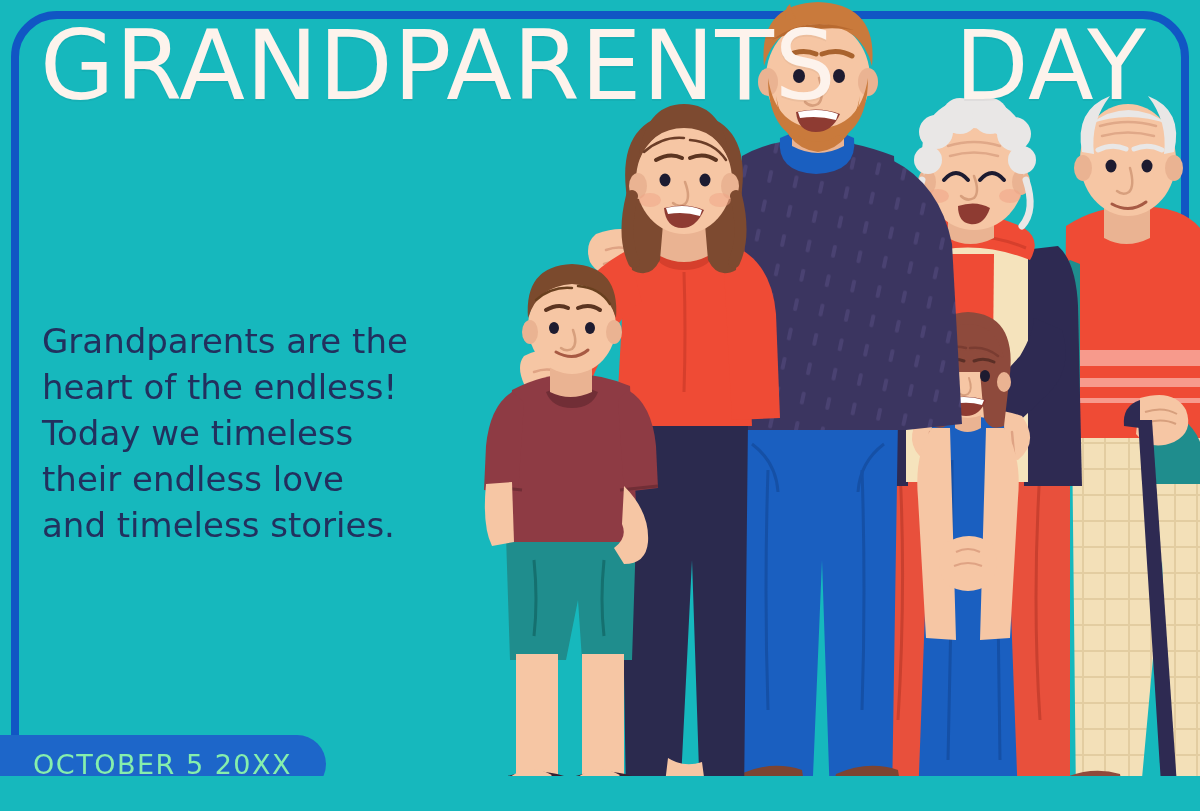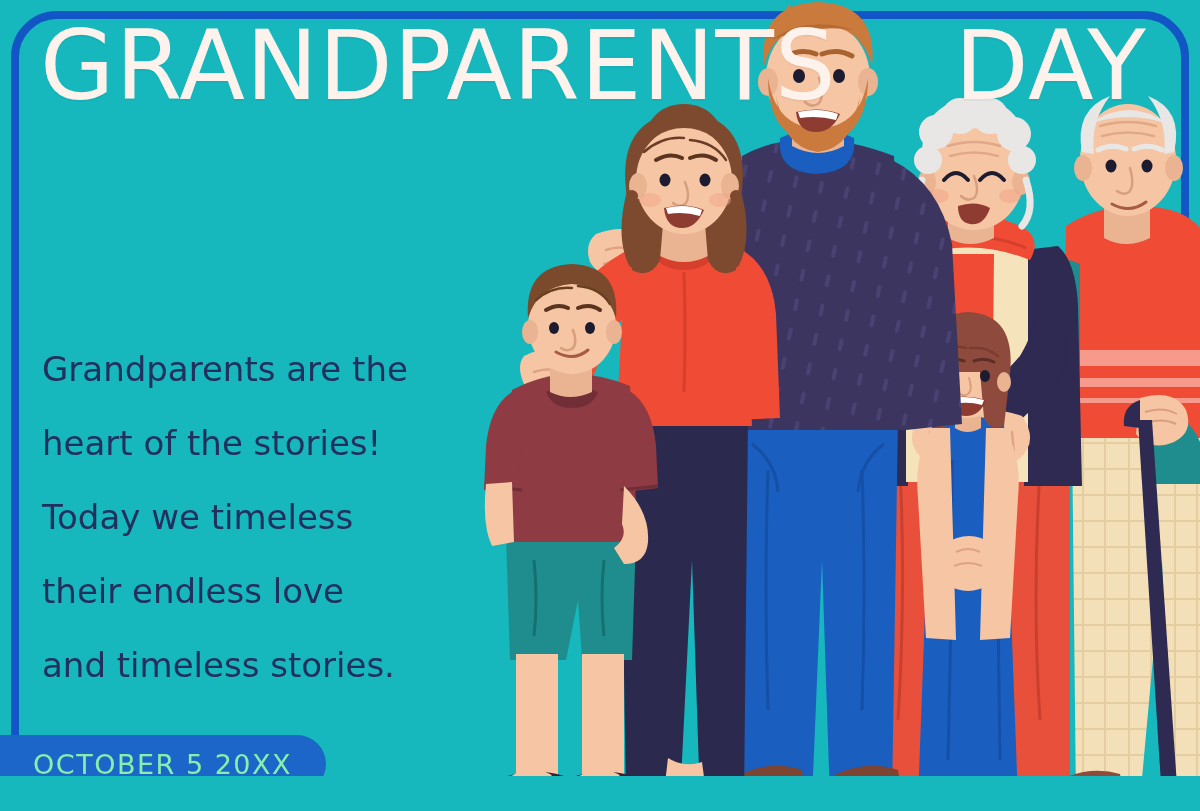--- a/index.html
+++ b/index.html
@@ -45,21 +45,21 @@
     position:absolute;
     left:42px; top:318px;
     z-index:3;
     width:440px;
     color:#22305e;
     font-size:34px;
     line-height:46px;
     font-family:"DejaVu Sans", sans-serif;
     font-weight:400;
   }
-  .body-copy .ln { display:block; white-space:nowrap;margin-top:28px; }
+  .body-copy .ln { display:block; white-space:nowrap; }
   
   .date-pill {
     position:absolute;
     left:-30px; top:735px;
     width:356px; height:58px;
     background:#1d66c9;
     border-radius:29px;
     z-index:4;
     display:flex;
     align-items:center;
@@ -397,21 +397,21 @@
   </div>
 
   <div class="frame"></div>
 
   <h1 class="title">
     <span class="word">GRANDPARENTS</span><span class="gap"></span><span class="word">DAY</span>
   </h1>
 
   <div class="body-copy">
     <span class="ln">Grandparents are the</span>
-    <span class="ln">heart of the stories!</span>
+    <span class="ln">heart of the endless!</span>
     <span class="ln">Today we timeless</span>
     <span class="ln">their endless love</span>
     <span class="ln">and timeless stories.</span>
   </div>
 
   <div class="date-pill">
     <span class="date-text">OCTOBER 5 20XX</span>
   </div>
 
 </div>

